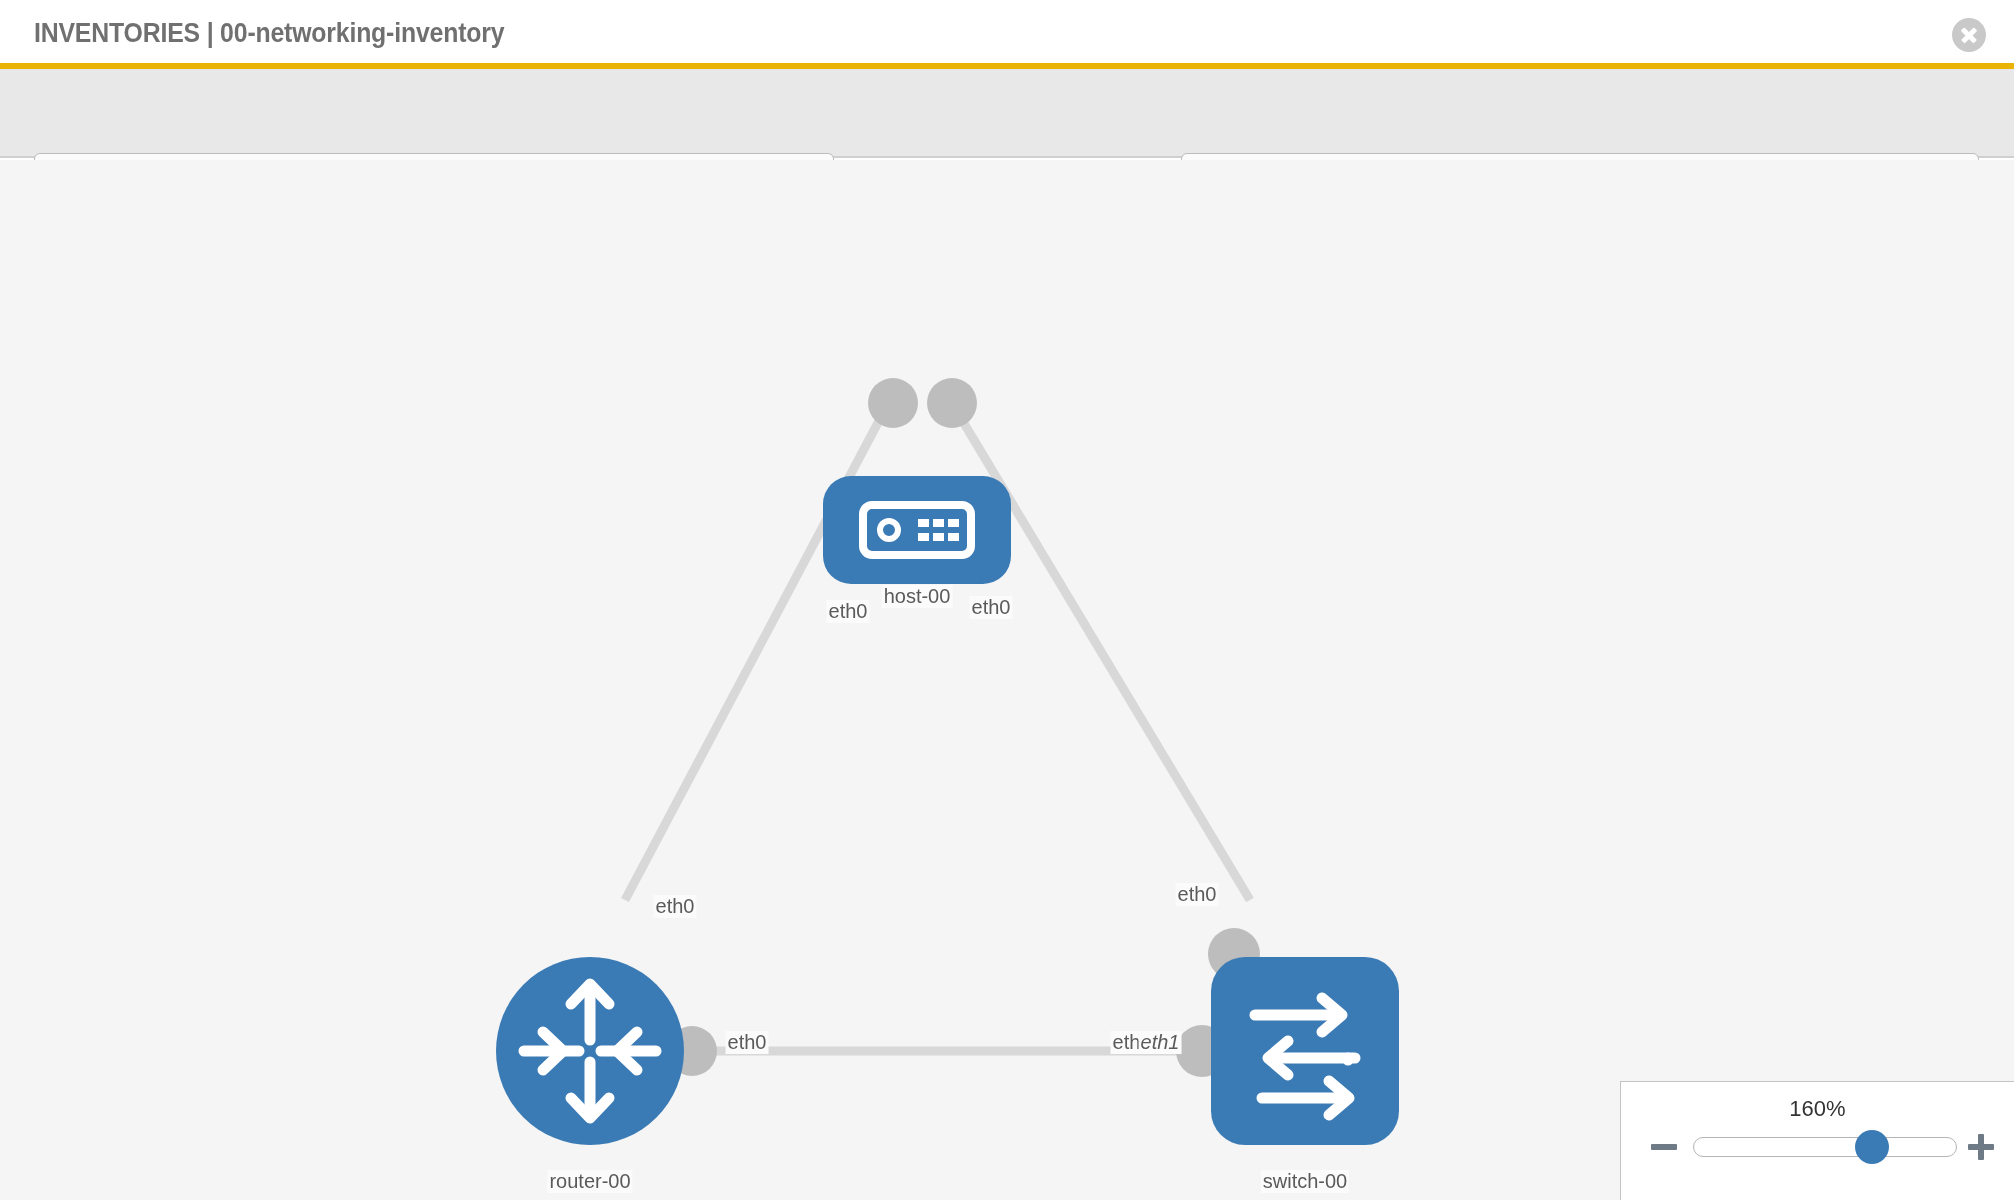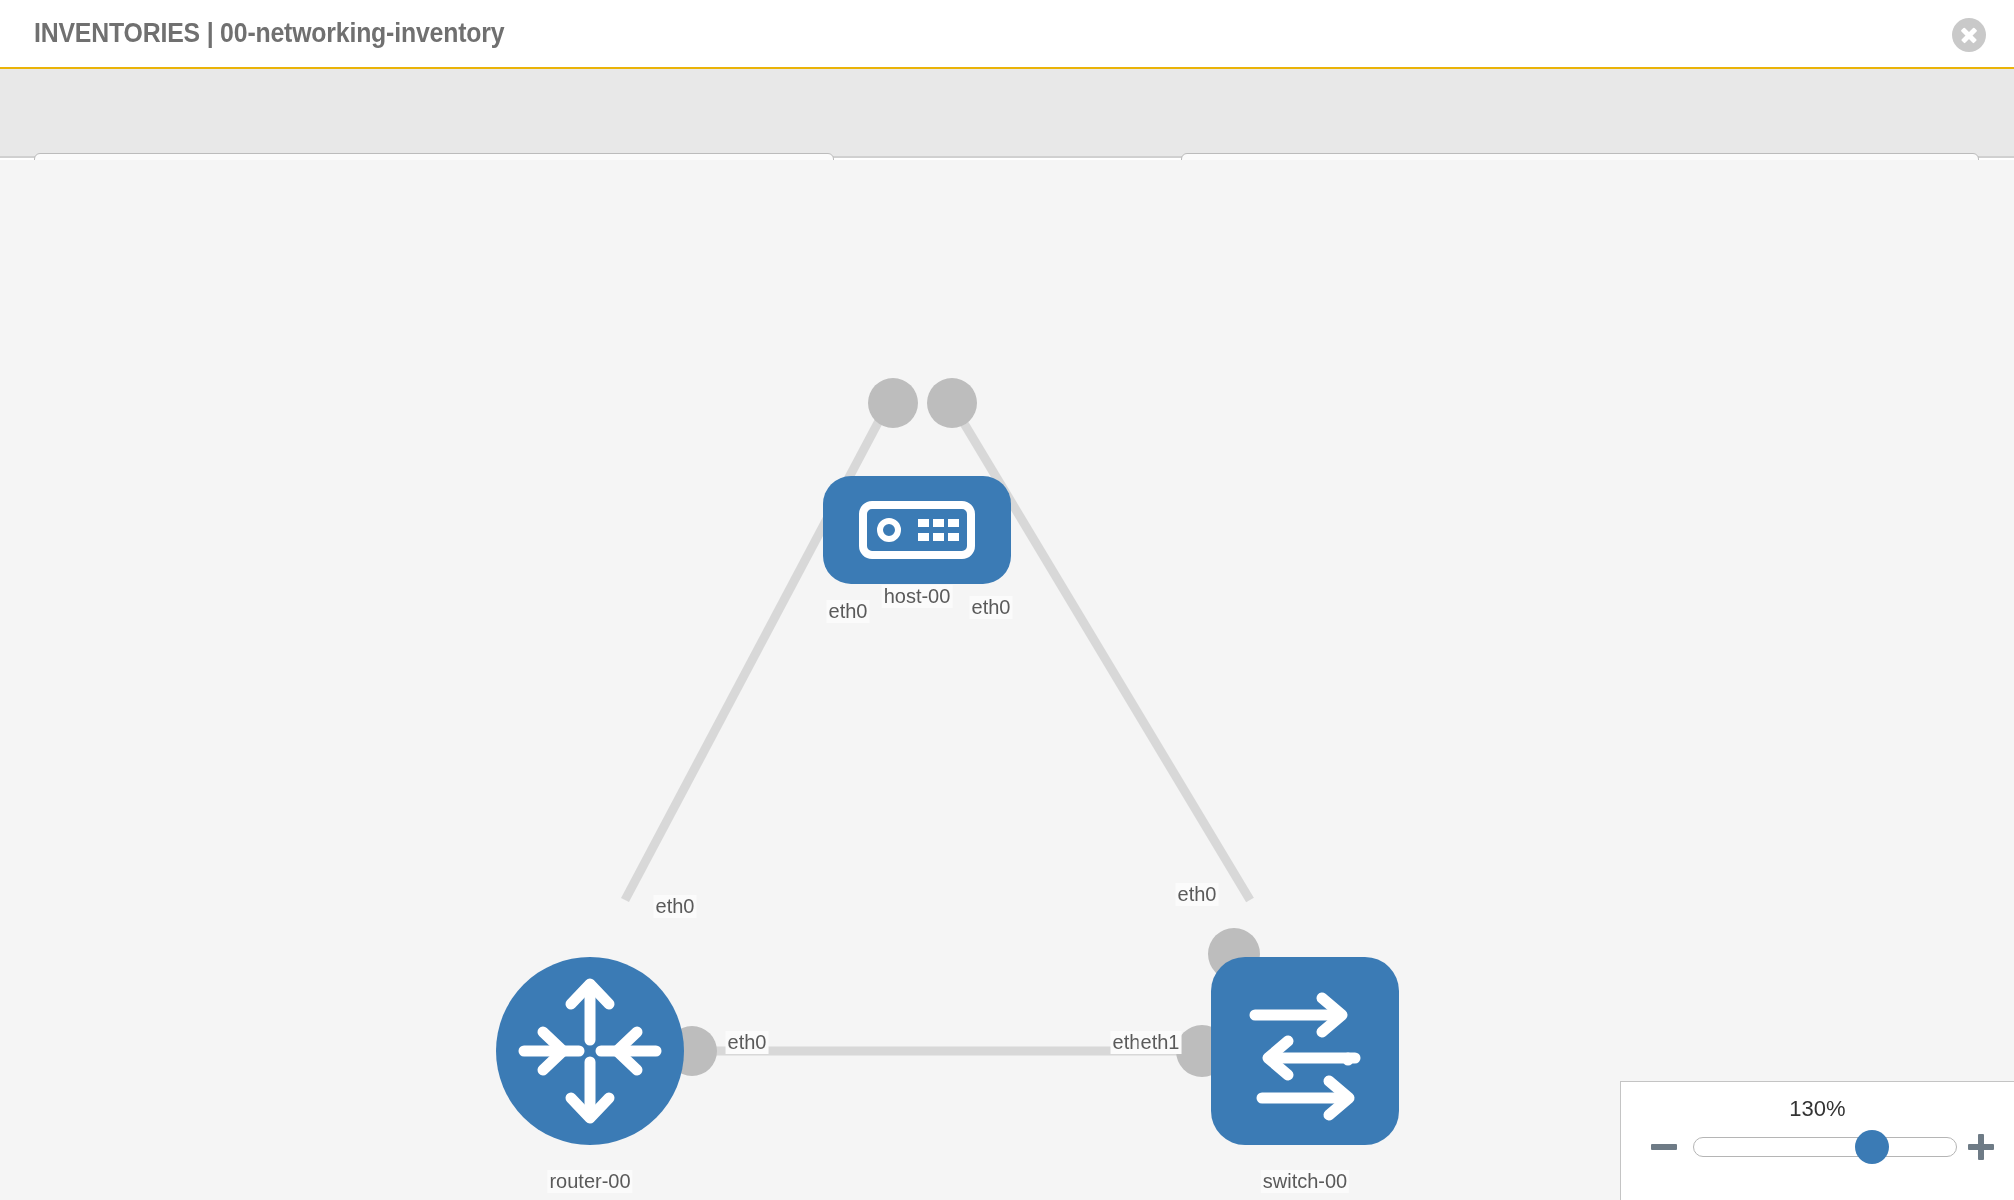--- a/index.html
+++ b/index.html
@@ -19,21 +19,21 @@
     background: #ffffff;
   }
 
   
   .header {
     position: absolute;
     left: 0; top: 0;
     width: 2014px;
     height: 69px;
     background: #ffffff;
-    border-bottom: 2px solid #eab308;
+    border-bottom: 6px solid #eab308;
   }
   .header-title {
     position: absolute;
     left: 34px;
     top: 18px;
     font-size: 27px;
     font-weight: bold;
     color: #707070;
     letter-spacing: -0.2px;
     white-space: nowrap;
@@ -316,25 +316,25 @@
     <div class="node-label name-label" style="left:917px; top:425px;">host-00</div>
     <div class="node-label name-label" style="left:590px; top:1010px;">router-00</div>
     <div class="node-label name-label" style="left:1305px; top:1010px;">switch-00</div>
 
     <div class="node-label iface-label" style="left:848px; top:440px;">eth0</div>
     <div class="node-label iface-label" style="left:991px; top:436px;">eth0</div>
     <div class="node-label iface-label" style="left:675px; top:735px;">eth0</div>
     <div class="node-label iface-label" style="left:1197px; top:723px;">eth0</div>
     <div class="node-label iface-label" style="left:747px; top:871px;">eth0</div>
     <div class="node-label iface-label" style="left:1132px; top:871px;">eth0</div>
-    <div class="node-label iface-label" style="left:1160px; top:871px;">eth1</div>
+    <div class="node-label iface-label" style="left:1160px; top:871px;font-style:italic;">eth1</div>
   </div>
 
   <div class="zoom-panel">
-    <div class="zoom-value">130%</div>
+    <div class="zoom-value">160%</div>
 
     <div class="zoom-minus">
       <span class="h"></span>
     </div>
 
     <div class="zoom-track">
       <div class="zoom-thumb" id="zoom-thumb" style="left: 68%;"></div>
     </div>
 
     <div class="zoom-plus">

